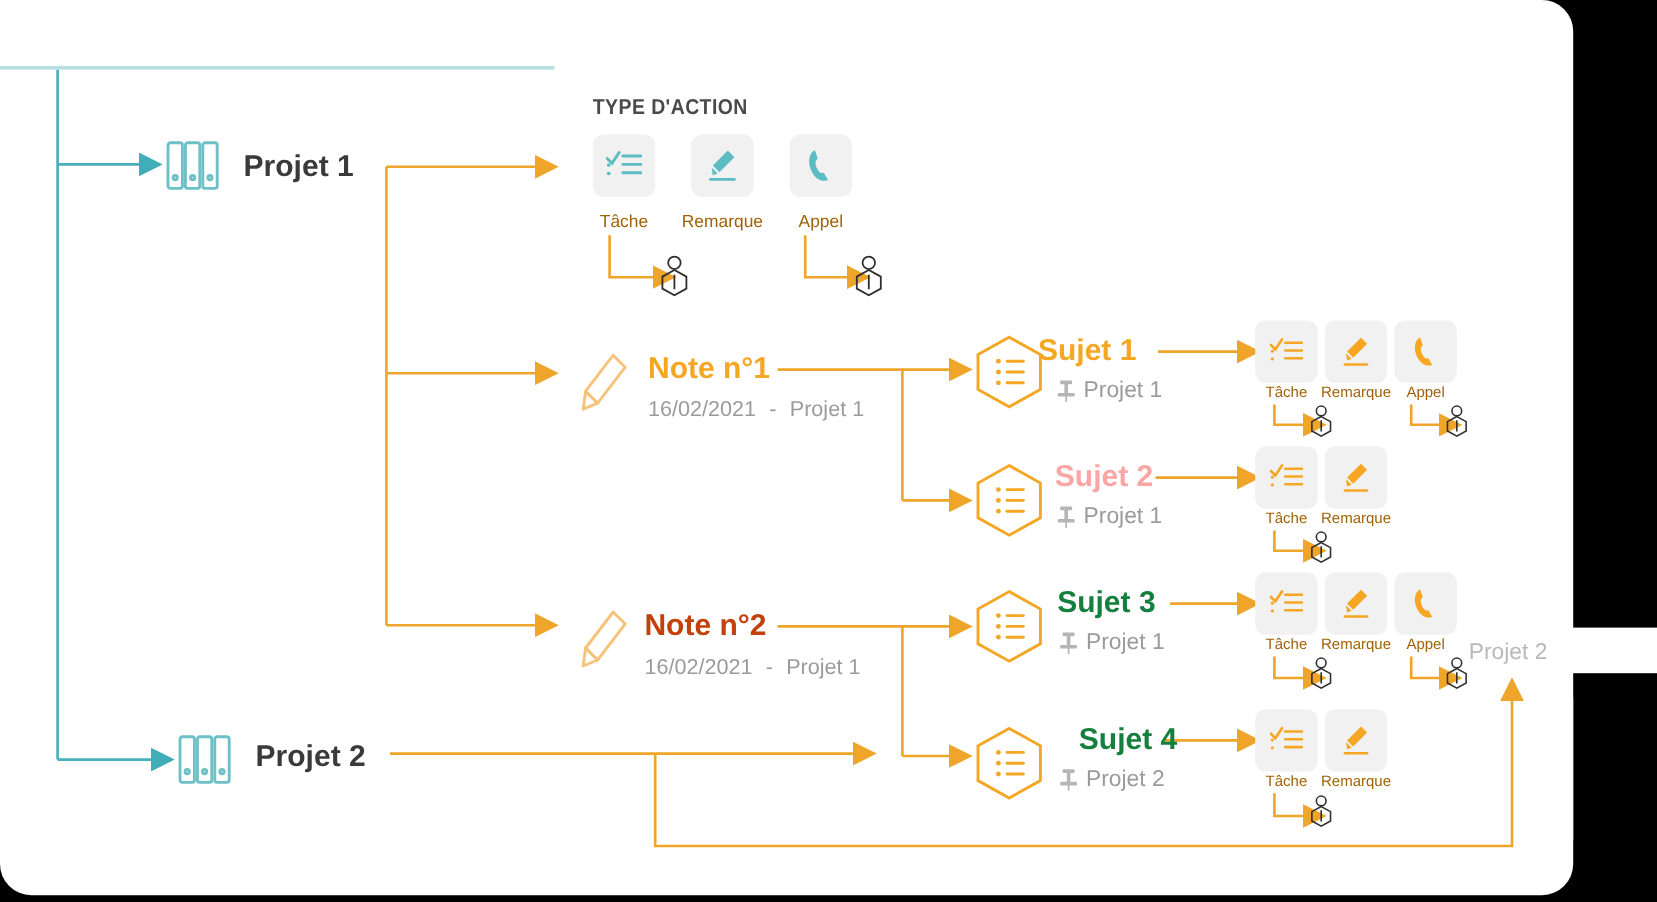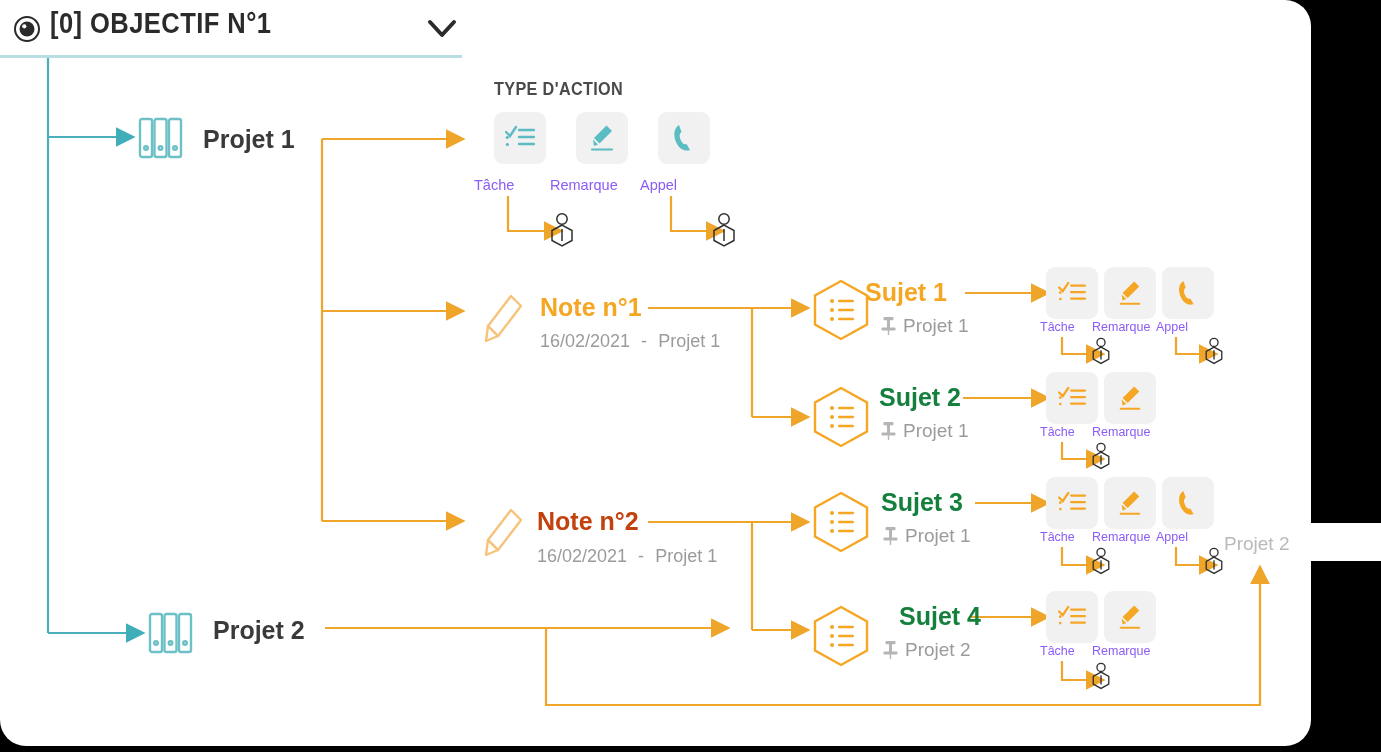--- a/index.html
+++ b/index.html
@@ -19,21 +19,21 @@
   #obj-icon{position:absolute;left:14px;top:16px;width:26px;height:26px;}
   #obj-title{position:absolute;left:50px;top:7px;font-family:"Liberation Sans Narrow","Liberation Sans",sans-serif;
     font-size:29px;font-weight:bold;letter-spacing:.5px;color:#2b2b2b;white-space:nowrap;
     transform:scaleX(.88);transform-origin:left top;}
   #obj-chevron{position:absolute;left:427px;top:17px;width:30px;height:24px;}
 
   
   .abs{position:absolute;}
   .tile{position:absolute;width:52px;height:52px;border-radius:9px;background:#f1f1f1;
         display:flex;align-items:center;justify-content:center;}
-  .tile-label{position:absolute;font-size:12.5px;color:#8b5cf6;text-align:left;white-space:nowrap;}
+  .tile-label{position:absolute;font-size:12.5px;color:#a16207;text-align:center;white-space:nowrap;}
   .tile-label.big{font-size:14.5px;}
 
   .node-title{position:absolute;white-space:nowrap;font-weight:bold;}
   .node-sub{position:absolute;white-space:nowrap;color:#9b9b9b;}
 
   .proj-title{position:absolute;font-size:25px;font-weight:bold;color:#3a3a3a;white-space:nowrap;}
 
   #legend-title{position:absolute;left:494px;top:79px;font-family:"Liberation Sans Narrow","Liberation Sans",sans-serif;
     font-size:18px;font-weight:bold;letter-spacing:.4px;color:#4a4a4a;transform:scaleX(.9);transform-origin:left top;}
 
@@ -98,31 +98,20 @@
 
       <path d="M1062,547 L1062,565 L1088,565" marker-end="url(#ar-o)"></path>
       <path d="M1176,547 L1176,565 L1201,565" marker-end="url(#ar-o)"></path>
 
       <path d="M1062,661 L1062,680 L1088,680" marker-end="url(#ar-o)"></path>
 
       <path d="M546,628 L546,705 L1260,705 L1260,582" marker-end="url(#ar-o)"></path>
     </g>
   </svg>
 
-  <div id="header">
-    <svg id="obj-icon" viewBox="0 0 26 26">
-      <circle cx="13" cy="13" r="12" fill="none" stroke="#2b2b2b" stroke-width="2"></circle>
-      <circle cx="13" cy="13" r="7.5" fill="#2b2b2b"></circle>
-      <circle cx="10.3" cy="10.3" r="2.1" fill="#fff"></circle>
-    </svg>
-    <div id="obj-title">[0] OBJECTIF N°1</div>
-    <svg id="obj-chevron" viewBox="0 0 30 24">
-      <path d="M3,5 L15,18 L27,5" fill="none" stroke="#2b2b2b" stroke-width="4" stroke-linecap="round" stroke-linejoin="round"></path>
-    </svg>
-  </div>
   <div id="header-underline"></div>
 
   <svg class="abs" style="left:138px;top:116px;width:45px;height:44px;" viewBox="0 0 45 44">
     <g fill="none" stroke="#6CC0C6" stroke-width="2.4">
       <rect x="2" y="3" width="12" height="38" rx="2"></rect>
       <rect x="16.5" y="3" width="12" height="38" rx="2"></rect>
       <rect x="31" y="3" width="12" height="38" rx="2"></rect>
       <circle cx="8" cy="32" r="1.8"></circle>
         <circle cx="22.5" cy="32" r="1.8"></circle>
         <circle cx="37" cy="32" r="1.8"></circle>
@@ -292,21 +281,21 @@
     <path d="M31,2 L57,16.5 L57,45.5 L31,60 L5,45.5 L5,16.5 Z" fill="none" stroke="#F5A623" stroke-width="2.4"></path>
     <g fill="#F5A623">
       <circle cx="22" cy="22" r="2"></circle>
         <circle cx="22" cy="31" r="2"></circle>
         <circle cx="22" cy="40" r="2"></circle>
       <rect x="28" y="20.8" width="16" height="2.4" rx="1.2"></rect>
         <rect x="28" y="29.8" width="16" height="2.4" rx="1.2"></rect>
       <rect x="28" y="38.8" width="16" height="2.4" rx="1.2"></rect>
       </g>
   </svg>
-  <div class="node-title" style="left:879px;top:383px;font-size:25px;color:#15803d;text-align:center;">Sujet 2</div>
+  <div class="node-title" style="left:879px;top:383px;font-size:25px;color:#fca5a5;text-align:center;">Sujet 2</div>
   <svg class="abs" style="left:880px;top:421px;width:17px;height:20px;" viewBox="0 0 17 20">
     <g fill="#B5B5B5">
         <rect x="3.5" y="1" width="10" height="3.2" rx="1"></rect>
         <rect x="7" y="4" width="3" height="8"></rect>
       <rect x="1.5" y="11.5" width="14" height="3" rx="1"></rect>
         <rect x="7.8" y="14" width="1.4" height="5"></rect>
       </g>
   </svg>
   <div class="node-sub" style="left:903px;top:420px;font-size:19px;">Projet 1</div>
 

